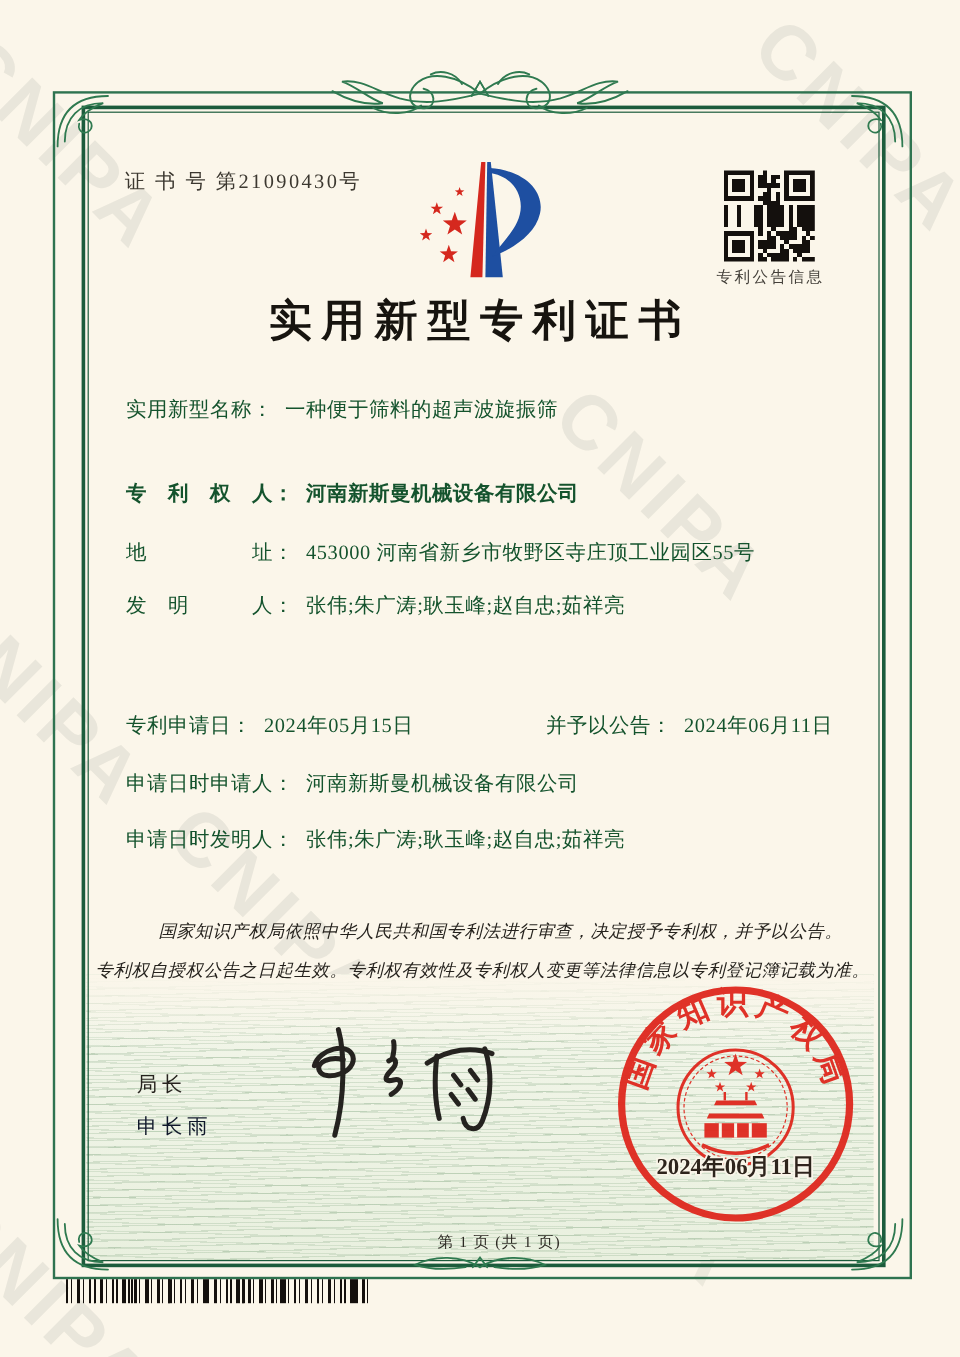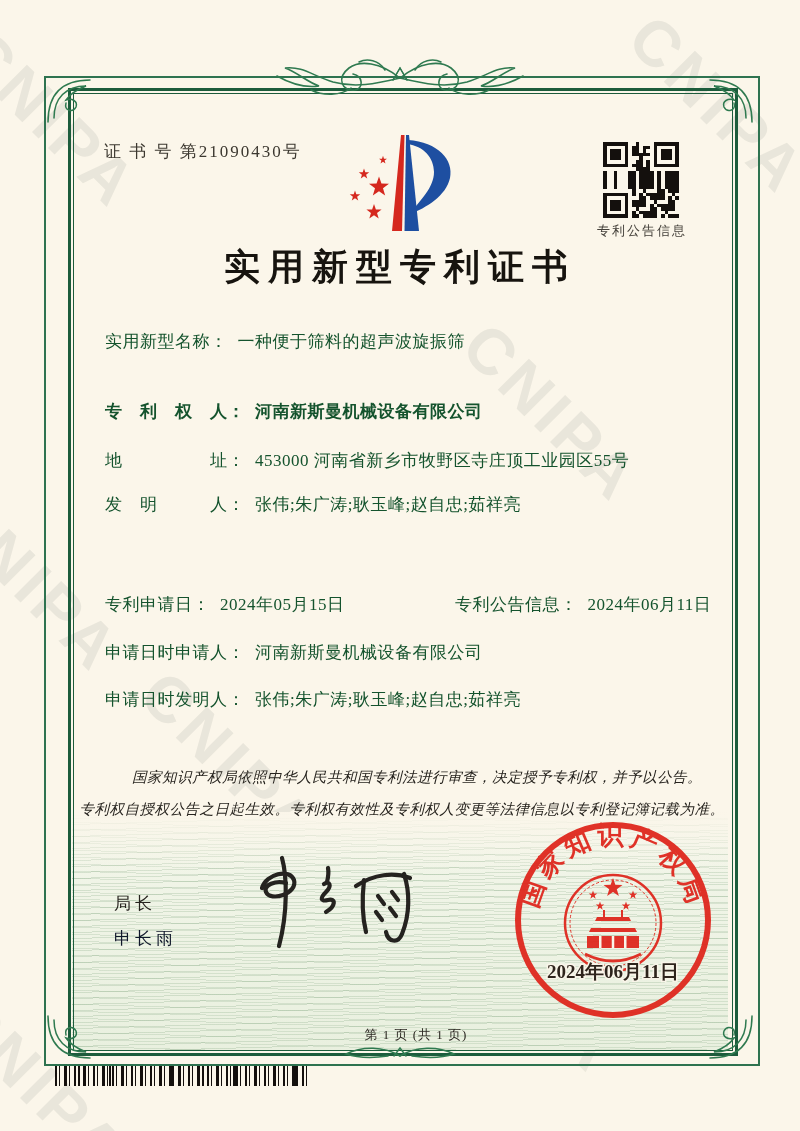--- a/index.html
+++ b/index.html
@@ -340,21 +340,21 @@
     <span>专　利　权　人：</span><span class="val">河南新斯曼机械设备有限公司</span>
   </div>
   <div class="row r3">
     <span>地　　　　　址：</span><span class="val">453000 河南省新乡市牧野区寺庄顶工业园区55号</span>
   </div>
   <div class="row r4">
     <span>发　明　　　人：</span><span class="val">张伟;朱广涛;耿玉峰;赵自忠;茹祥亮</span>
   </div>
   <div class="row r6">
     <span>专利申请日：</span><span class="val">2024年05月15日</span>
-    <span class="col2"><span>专利公告信息：</span><span class="val">2024年06月11日</span></span>
+    <span class="col2"><span>并予以公告：</span><span class="val">2024年06月11日</span></span>
   </div>
   <div class="row r7">
     <span>申请日时申请人：</span><span class="val">河南新斯曼机械设备有限公司</span>
   </div>
   <div class="row r8">
     <span>申请日时发明人：</span><span class="val">张伟;朱广涛;耿玉峰;赵自忠;茹祥亮</span>
   </div>
 
   <div class="statement">　　国家知识产权局依照中华人民共和国专利法进行审查，决定授予专利权，并予以公告。
 专利权自授权公告之日起生效。专利权有效性及专利权人变更等法律信息以专利登记簿记载为准。</div>

